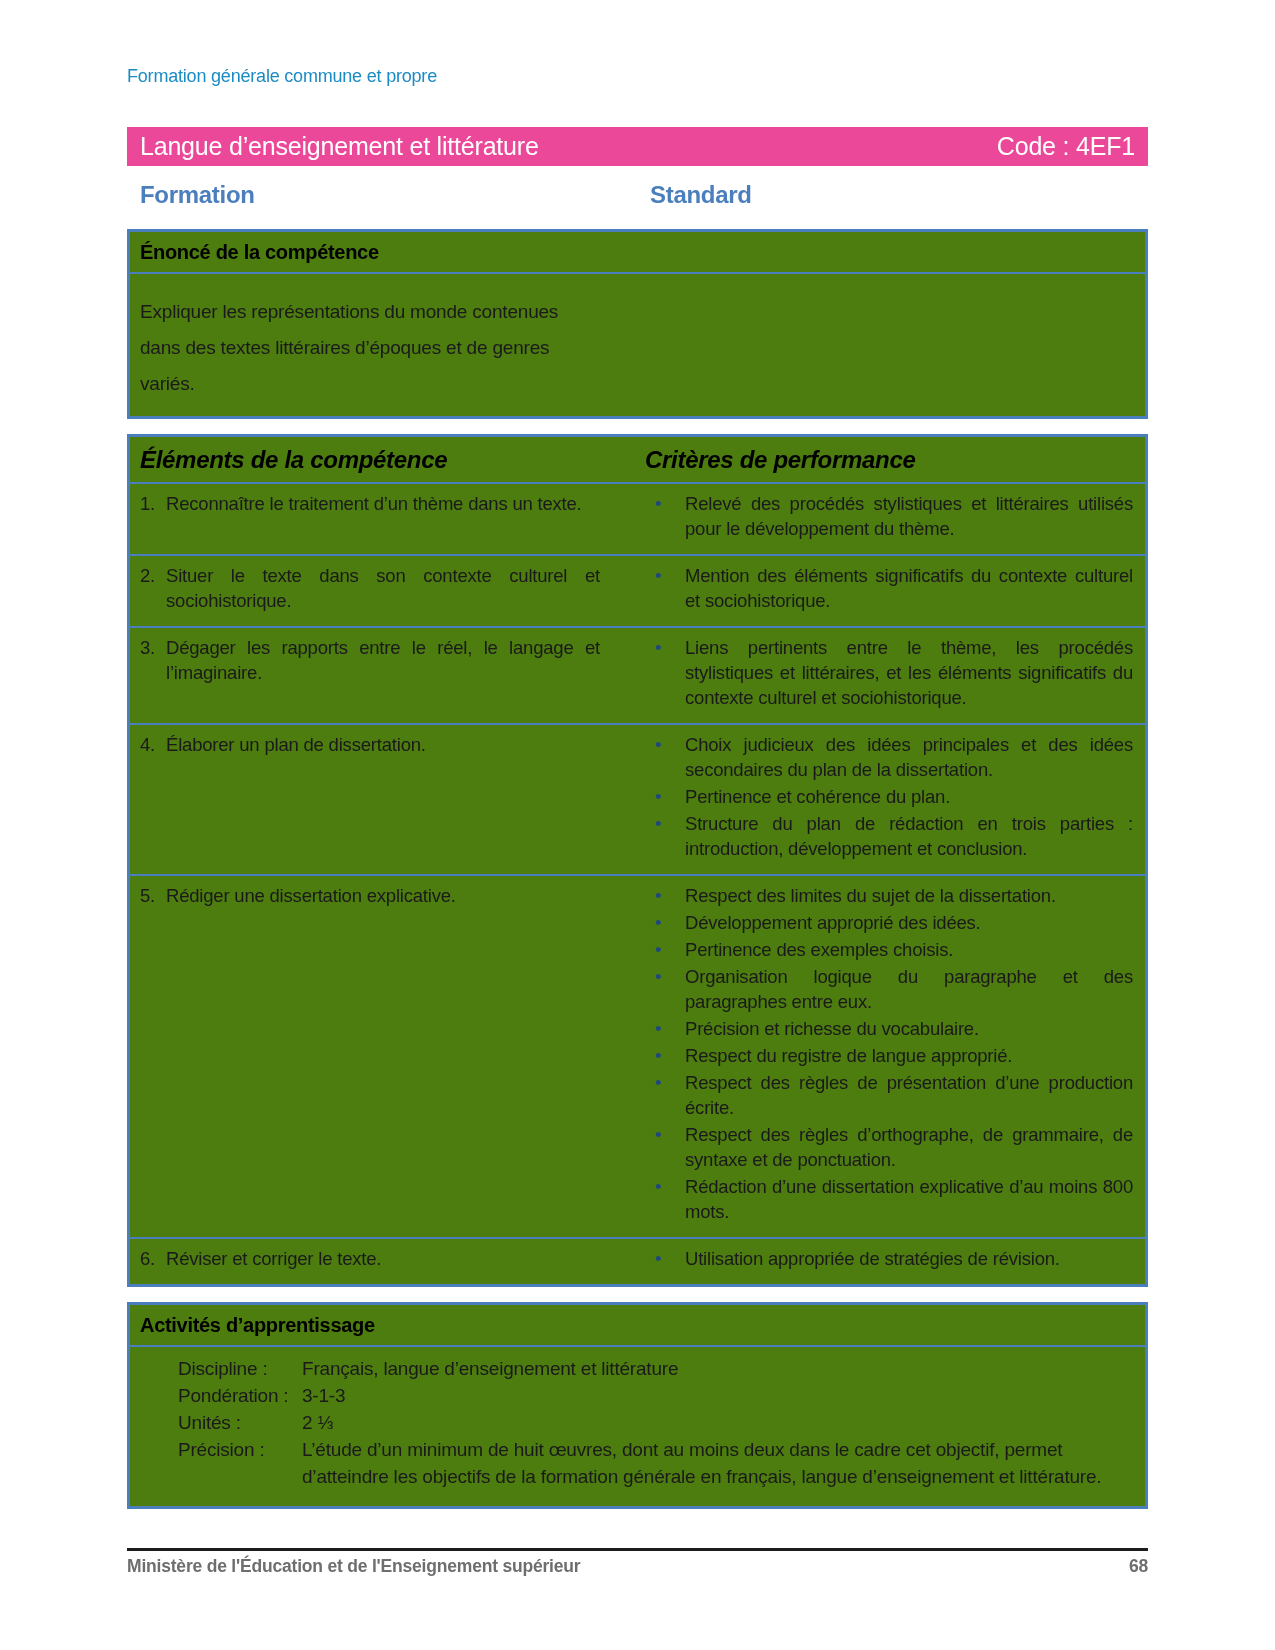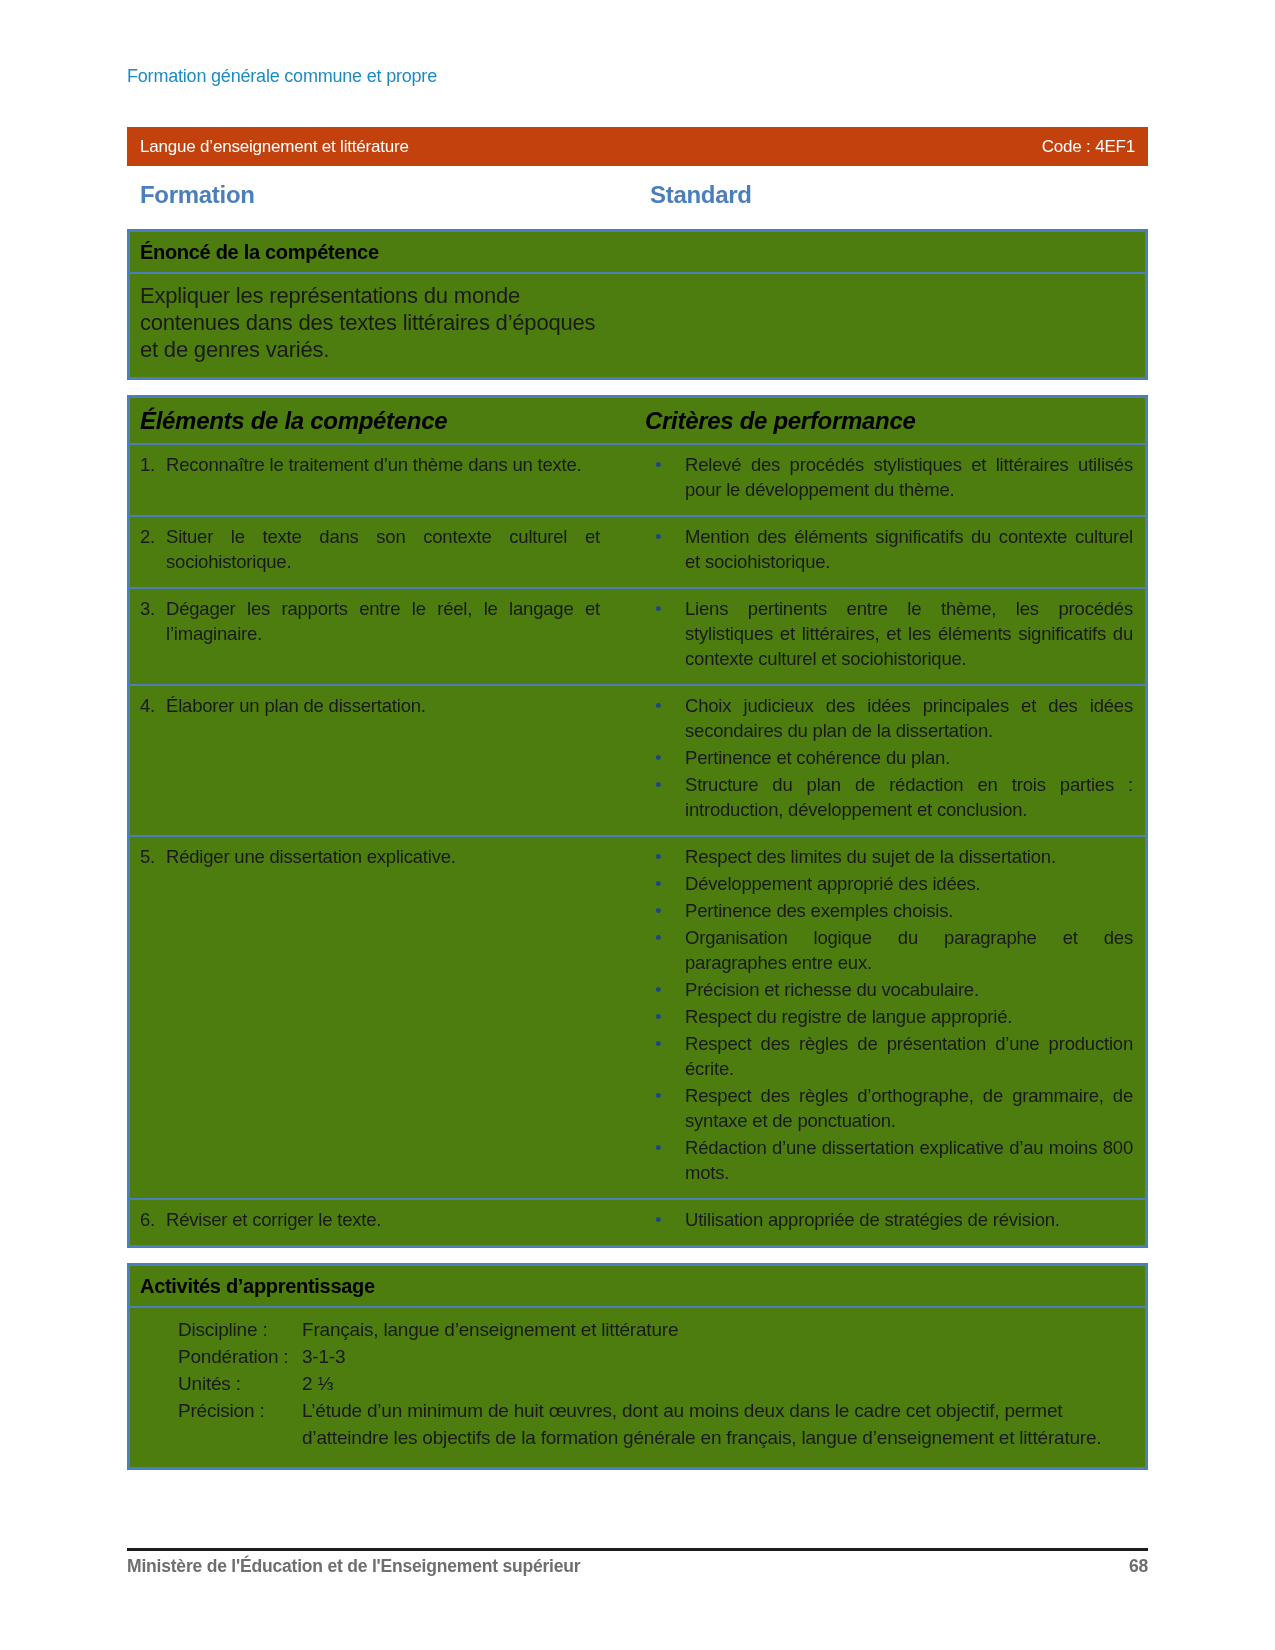--- a/index.html
+++ b/index.html
@@ -6,40 +6,40 @@
   html,body { background:#e8e8e8; }
   .page {
     width:1275px; height:1650px; margin:0 auto; background:#ffffff;
     position:relative; font-family:"Liberation Sans", sans-serif;
     color:#1a1a1a; padding:0 127px; overflow:hidden;
   }
   .eyebrow {
     padding-top:66px; color:#1b8bc4; font-size:18px; letter-spacing:-0.2px;
   }
   .banner {
-    margin-top:40px; height:39px; background:#c2410c; color:#ffffff;
+    margin-top:40px; height:39px; background:#ec4899; color:#ffffff;
     display:flex; justify-content:space-between; align-items:center;
-    padding:0 13px; font-size:17px; letter-spacing:-0.2px;
+    padding:0 13px; font-size:25px; letter-spacing:-0.2px;
   }
   .headings-row { position:relative; height:36px; margin-top:15px; }
   .headings-row .hd {
     position:absolute; top:0; font-size:24px; font-weight:bold; color:#4a7ebc;
     letter-spacing:-0.3px;
   }
   .hd-obj { left:13px; }
   .hd-std { left:523px; }
   .box { border:3px solid #4a7ebc; background:#4d7c0f; }
   .box-header {
     font-weight:bold; font-size:20px; padding:9px 12px 8px 10px;
     letter-spacing:-0.3px; color:#000;
   }
   .enonce { margin-top:12px; }
   .enonce .box-header { border-bottom:2px solid #4a7ebc; }
   .enonce-body {
-    padding:8px 12px 14px 10px; font-size:22px; line-height:27px;
+    padding:20px 12px 14px 10px; font-size:19px; line-height:36px;
     max-width:478px; letter-spacing:-0.2px;
   }
   .comp-table { margin-top:15px; }
   .trow { display:flex; border-top:2px solid #4a7ebc; }
   .trow.thead { border-top:none; }
   .cell-l {
     flex:0 0 515px; padding:7px 45px 11px 10px; display:flex;
     font-size:18.5px; line-height:25px; letter-spacing:-0.2px;
   }
   .cell-l .num { flex:0 0 26px; }

